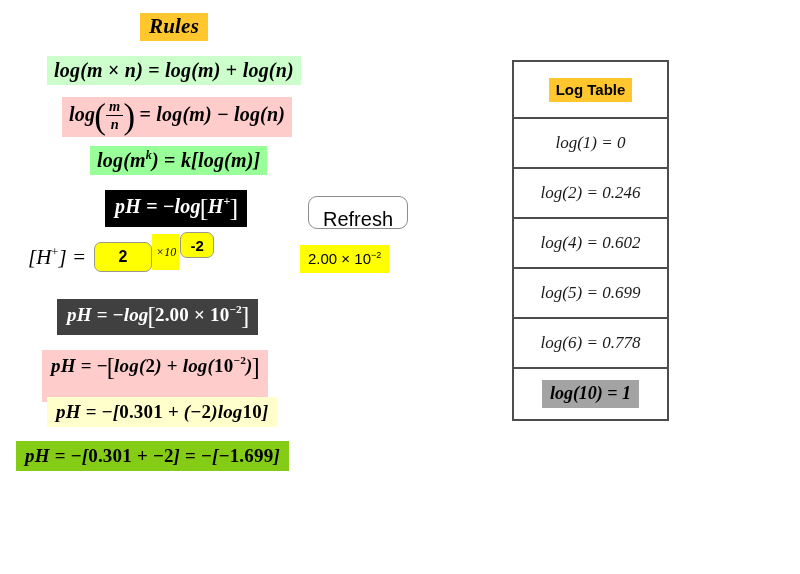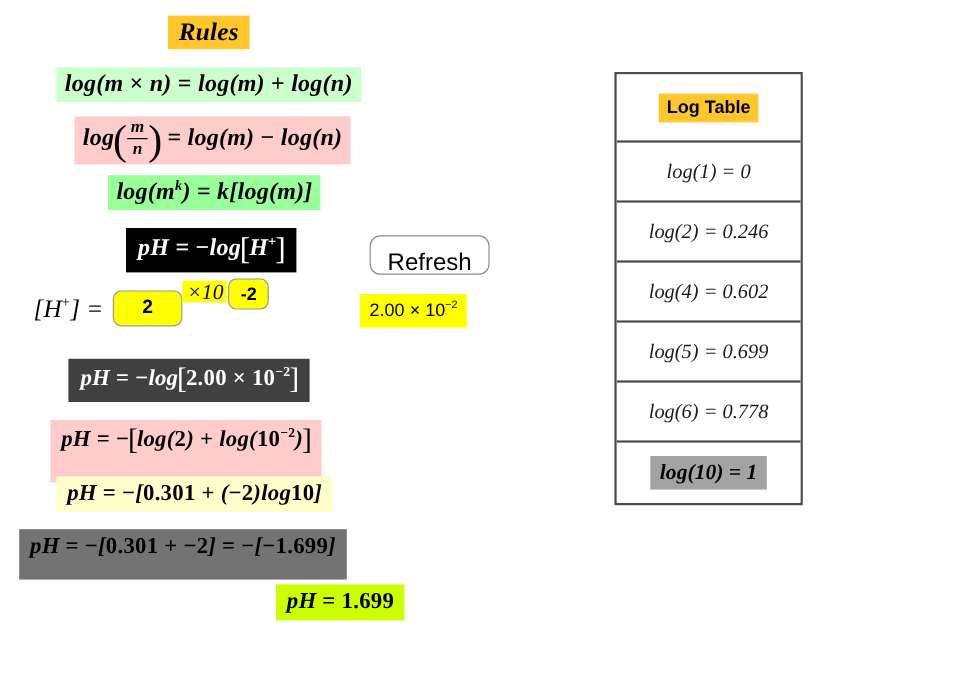--- a/index.html
+++ b/index.html
@@ -155,27 +155,27 @@
   }
   #mantissa-input {
     width: 58px;
     height: 30px;
     font-size: 16px;
   }
   #times-ten {
     background: #FFFF00;
     font-family: "Liberation Serif", serif;
     font-style: italic;
-    font-size: 18px;
+    font-size: 12px;
     color: #000;
     padding: 8px 3px 8px 4px;
     align-self: stretch;
     display: flex;
     align-items: center;
-    height: 18px;
+    height: 36px;
     margin-left: 0px;
   }
   #exponent-input {
     width: 34px;
     height: 26px;
     font-size: 15px;
     position: relative;
     top: -12px;
     margin-left: 1px;
   }
@@ -223,22 +223,22 @@
   }
   #step-values {
     left: 47px; top: 397px;
     font-size: 19px;
     background: #FFFFCC;
     padding: 5px 9px 6px 9px;
   }
   #step-sum {
     left: 16px; top: 441px;
     font-size: 19px;
-    background: #737373;
-    padding: 5px 9px 18px 9px;
+    background: #84cc16;
+    padding: 5px 9px 6px 9px;
   }
   #step-answer {
     left: 230px; top: 487px;
     font-size: 19px;
     background: #CCFF00;
     padding: 5px 9px 6px 9px;
   }
 
   
   #log-table {
@@ -337,23 +337,20 @@
   </div>
 
   <div class="mathline hl" id="step-values">
     pH <span class="up">=</span> <span class="up">−</span>[<span class="up">0.301</span> <span class="up">+</span> (<span class="up">−2</span>)log<span class="up">10</span>]
   </div>
 
   <div class="mathline hl" id="step-sum">
     pH <span class="up">=</span> <span class="up">−</span>[<span class="up">0.301</span> <span class="up">+</span> <span class="up">−2</span>] <span class="up">=</span> <span class="up">−</span>[<span class="up">−1.699</span>]
   </div>
 
-  <div class="mathline hl" id="step-answer">
-    pH <span class="up">=</span> <span class="up">1.699</span>
-  </div>
 
   <div id="log-table">
     <div class="log-row" id="log-table-header">
       <span id="log-table-title">Log Table</span>
     </div>
     <div class="log-row">
       <span class="log-cell-text">log(1) = 0</span>
     </div>
     <div class="log-row">
       <span class="log-cell-text">log(2) = 0.246</span>

